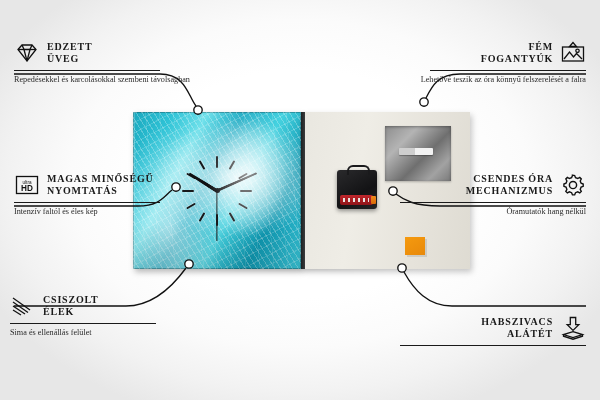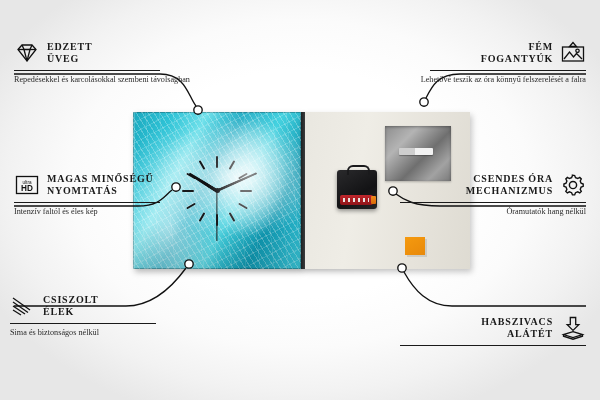--- a/index.html
+++ b/index.html
@@ -280,21 +280,21 @@
               <path d="M3 17 L11 22"></path>
         </g>
           </svg>
       </span>
       <span class="title">
         <span>CSISZOLT</span><br>
         <span>ÉLEK</span>
       </span>
     </div>
     <div class="rule"></div>
-    <div class="desc">Sima és biztonságos nélkül</div>
+    <div class="desc">Sima és ellenállás felület</div>
   </div>
 
   <div class="callout right" id="c-handles">
     <div class="head">
       <span class="title">
         <span>FÉM</span><br>
         <span>FOGANTYÚK</span>
       </span>
       <span class="ico">
         <svg viewBox="0 0 26 26">

